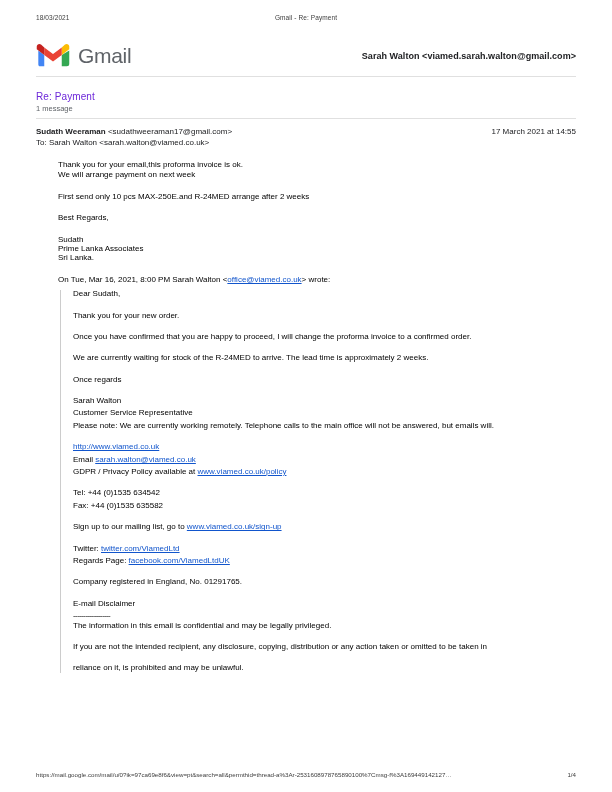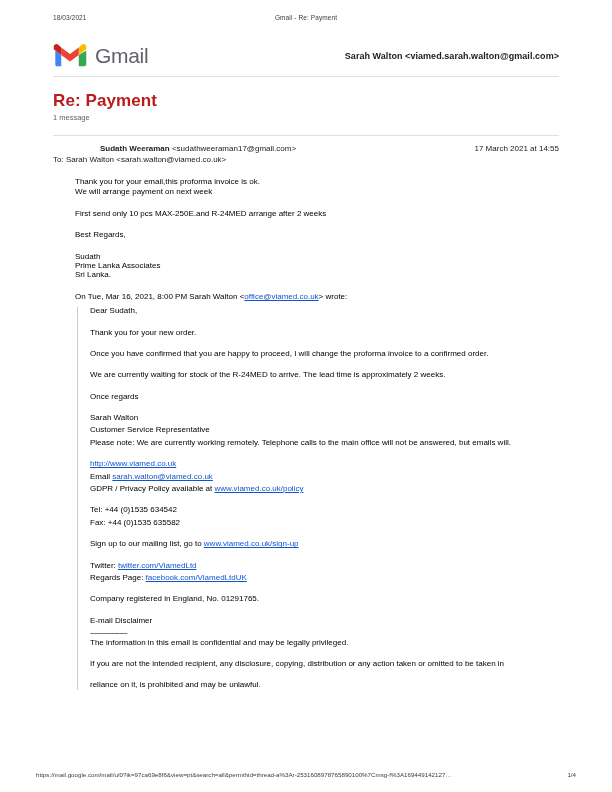--- a/index.html
+++ b/index.html
@@ -13,21 +13,21 @@
     font-family: "Liberation Sans", sans-serif;
     color: #000000;
     position: relative;
     overflow: hidden;
   }
   .page {
     position: relative;
     width: 612px;
     height: 792px;
     box-sizing: border-box;
-    padding: 0 53px;
+    padding: 0 36px;
   }
   
   .print-header {
     display: flex;
     justify-content: space-between;
     align-items: baseline;
     font-size: 6.5px;
     color: #3c3c3c;
     padding-top: 14px;
     letter-spacing: 0.1px;
@@ -71,45 +71,44 @@
     font-weight: bold;
     letter-spacing: 0.05px;
   }
   .hr-thin {
     border: 0;
     border-top: 1px solid #e0e0e0;
     margin: 0;
   }
   
   .subject {
-    font-size: 17px;
-    font-weight: bold;
-    color: #b91c1c;
+    font-size: 10px;
+    font-weight: normal;
+    color: #6d28d9;
     margin-top: 14px;
     margin-bottom: 2px;
     letter-spacing: 0.1px;
   }
   .msg-count {
     font-size: 7.5px;
     color: #5f6368;
-    margin-bottom: 13px;
+    margin-bottom: 5px;
   }
   
   .msg-head {
     display: flex;
     justify-content: space-between;
     align-items: baseline;
     font-size: 8px;
     margin-top: 8px;
   }
   .sender {
     font-weight: bold;
     color: #202124;
     font-size: 8px;
-    margin-left: 47px;
   }
   .sender .addr {
     font-weight: normal;
     color: #202124;
   }
   .msg-date {
     font-size: 8px;
     color: #202124;
     white-space: nowrap;
   }

